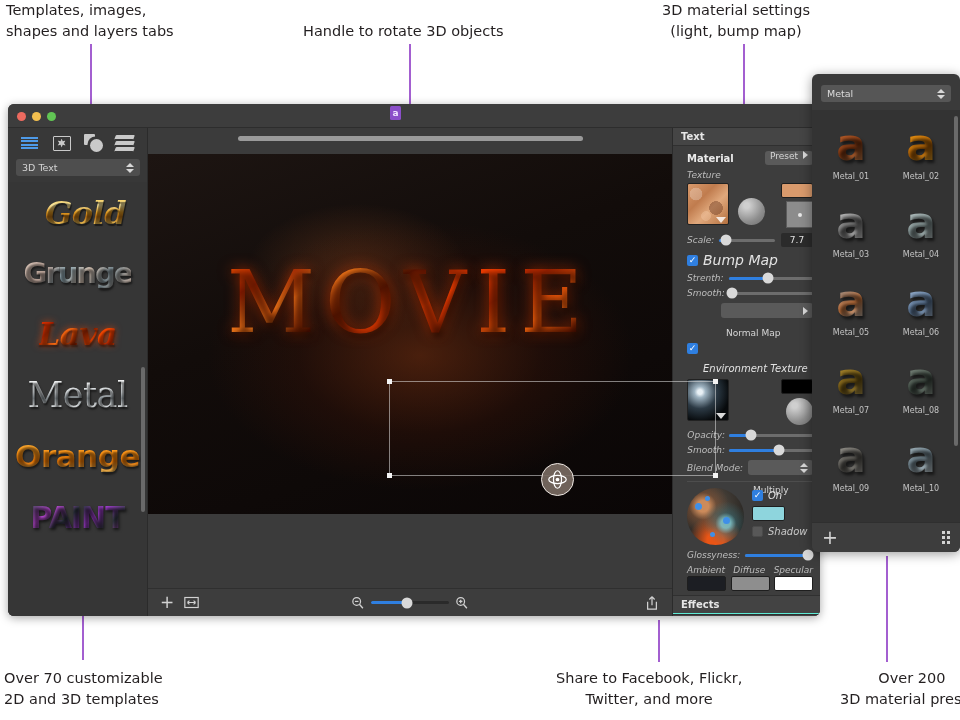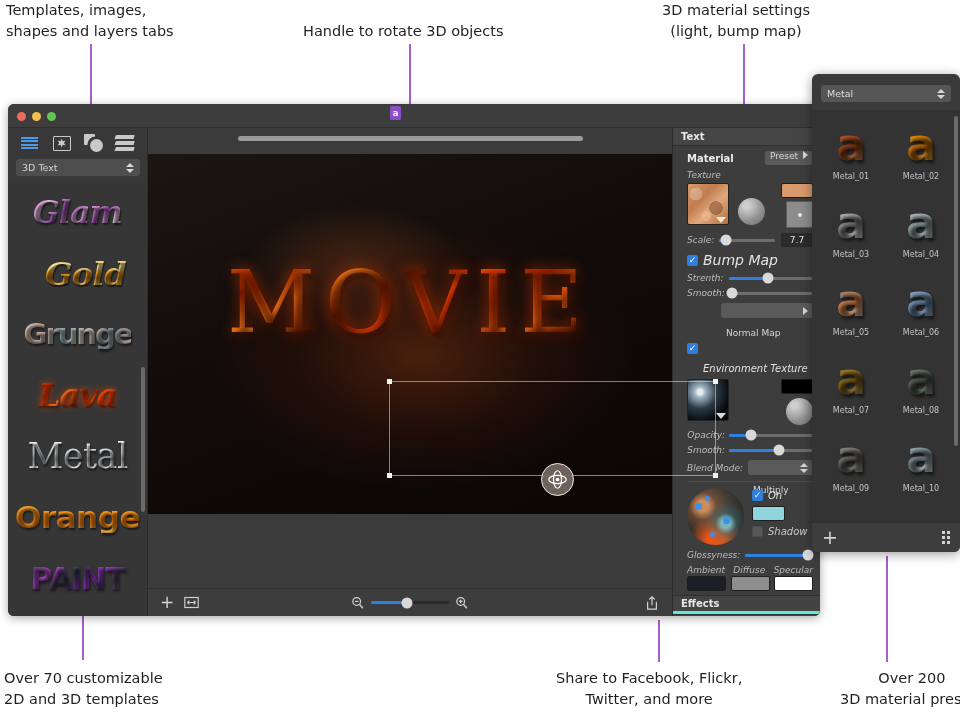--- a/index.html
+++ b/index.html
@@ -252,21 +252,21 @@
                  linear-gradient(140deg,#0a0d10,#1d262c); }
   .env-thumb .corner { position:absolute; right:2px; bottom:1px; width:0;height:0;
     border-left:5px solid transparent;border-right:5px solid transparent;border-top:6px solid rgba(255,255,255,.85);}
   #light-sphere { width: 57px; height: 57px; border-radius: 50%; position: relative;
      background: radial-gradient(circle at 68% 62%, rgba(120,200,210,.85) 0 9%, rgba(60,120,130,.45) 20%, transparent 42%),
                  radial-gradient(circle at 28% 32%, rgba(225,150,95,.85) 0 10%, rgba(140,80,45,.45) 24%, transparent 46%),
                  radial-gradient(circle at 50% 92%, rgba(255,90,20,.9) 0 14%, transparent 45%),
                  radial-gradient(circle at 40% 30%, #5a5248 0%, #302c28 60%, #1b1916 100%); }
   .light-dot { position: absolute; width: 7px; height: 7px; border-radius: 50%; background: #3f8fe8; }
   .insp-section {
-    height: 19px; background: #434343; border-top: 1px solid #303030; border-bottom: 3px solid #5eead4;
+    height: 19px; background: #434343; border-top: 1px solid #303030; border-bottom: 1px solid #5eead4;
     display: flex; align-items: center; padding: 0 8px; font-size: 10px; font-weight: bold; color: #e6e6e6;
     cursor: pointer;
   }
   .divider { height:1px; background:#4d4d4d; margin: 6px 0; }
 
   
   #presets-panel {
     position: absolute; left: 812px; top: 74px; width: 148px; height: 478px;
     background: #3a3a3a; border-radius: 6px; overflow: hidden;
     box-shadow: 0 2px 12px rgba(0,0,0,.4);
@@ -364,23 +364,20 @@
 
     <div id="sidebar-dropdown">
       <span class="label">3D Text</span>
       <span class="stepper">
           <i class="up"></i>
           <i class="dn"></i>
         </span>
     </div>
 
     <div id="template-list">
-      <div class="template-item" id="tpl-glam">
-        <span class="tpl-text">Glam</span>
-      </div>
       <div class="template-item" id="tpl-gold">
         <span class="tpl-text">Gold</span>
       </div>
       <div class="template-item" id="tpl-grunge">
         <span class="tpl-text">Grunge</span>
       </div>
       <div class="template-item" id="tpl-lava">
         <span class="tpl-text">Lava</span>
       </div>
       <div class="template-item" id="tpl-metal">

